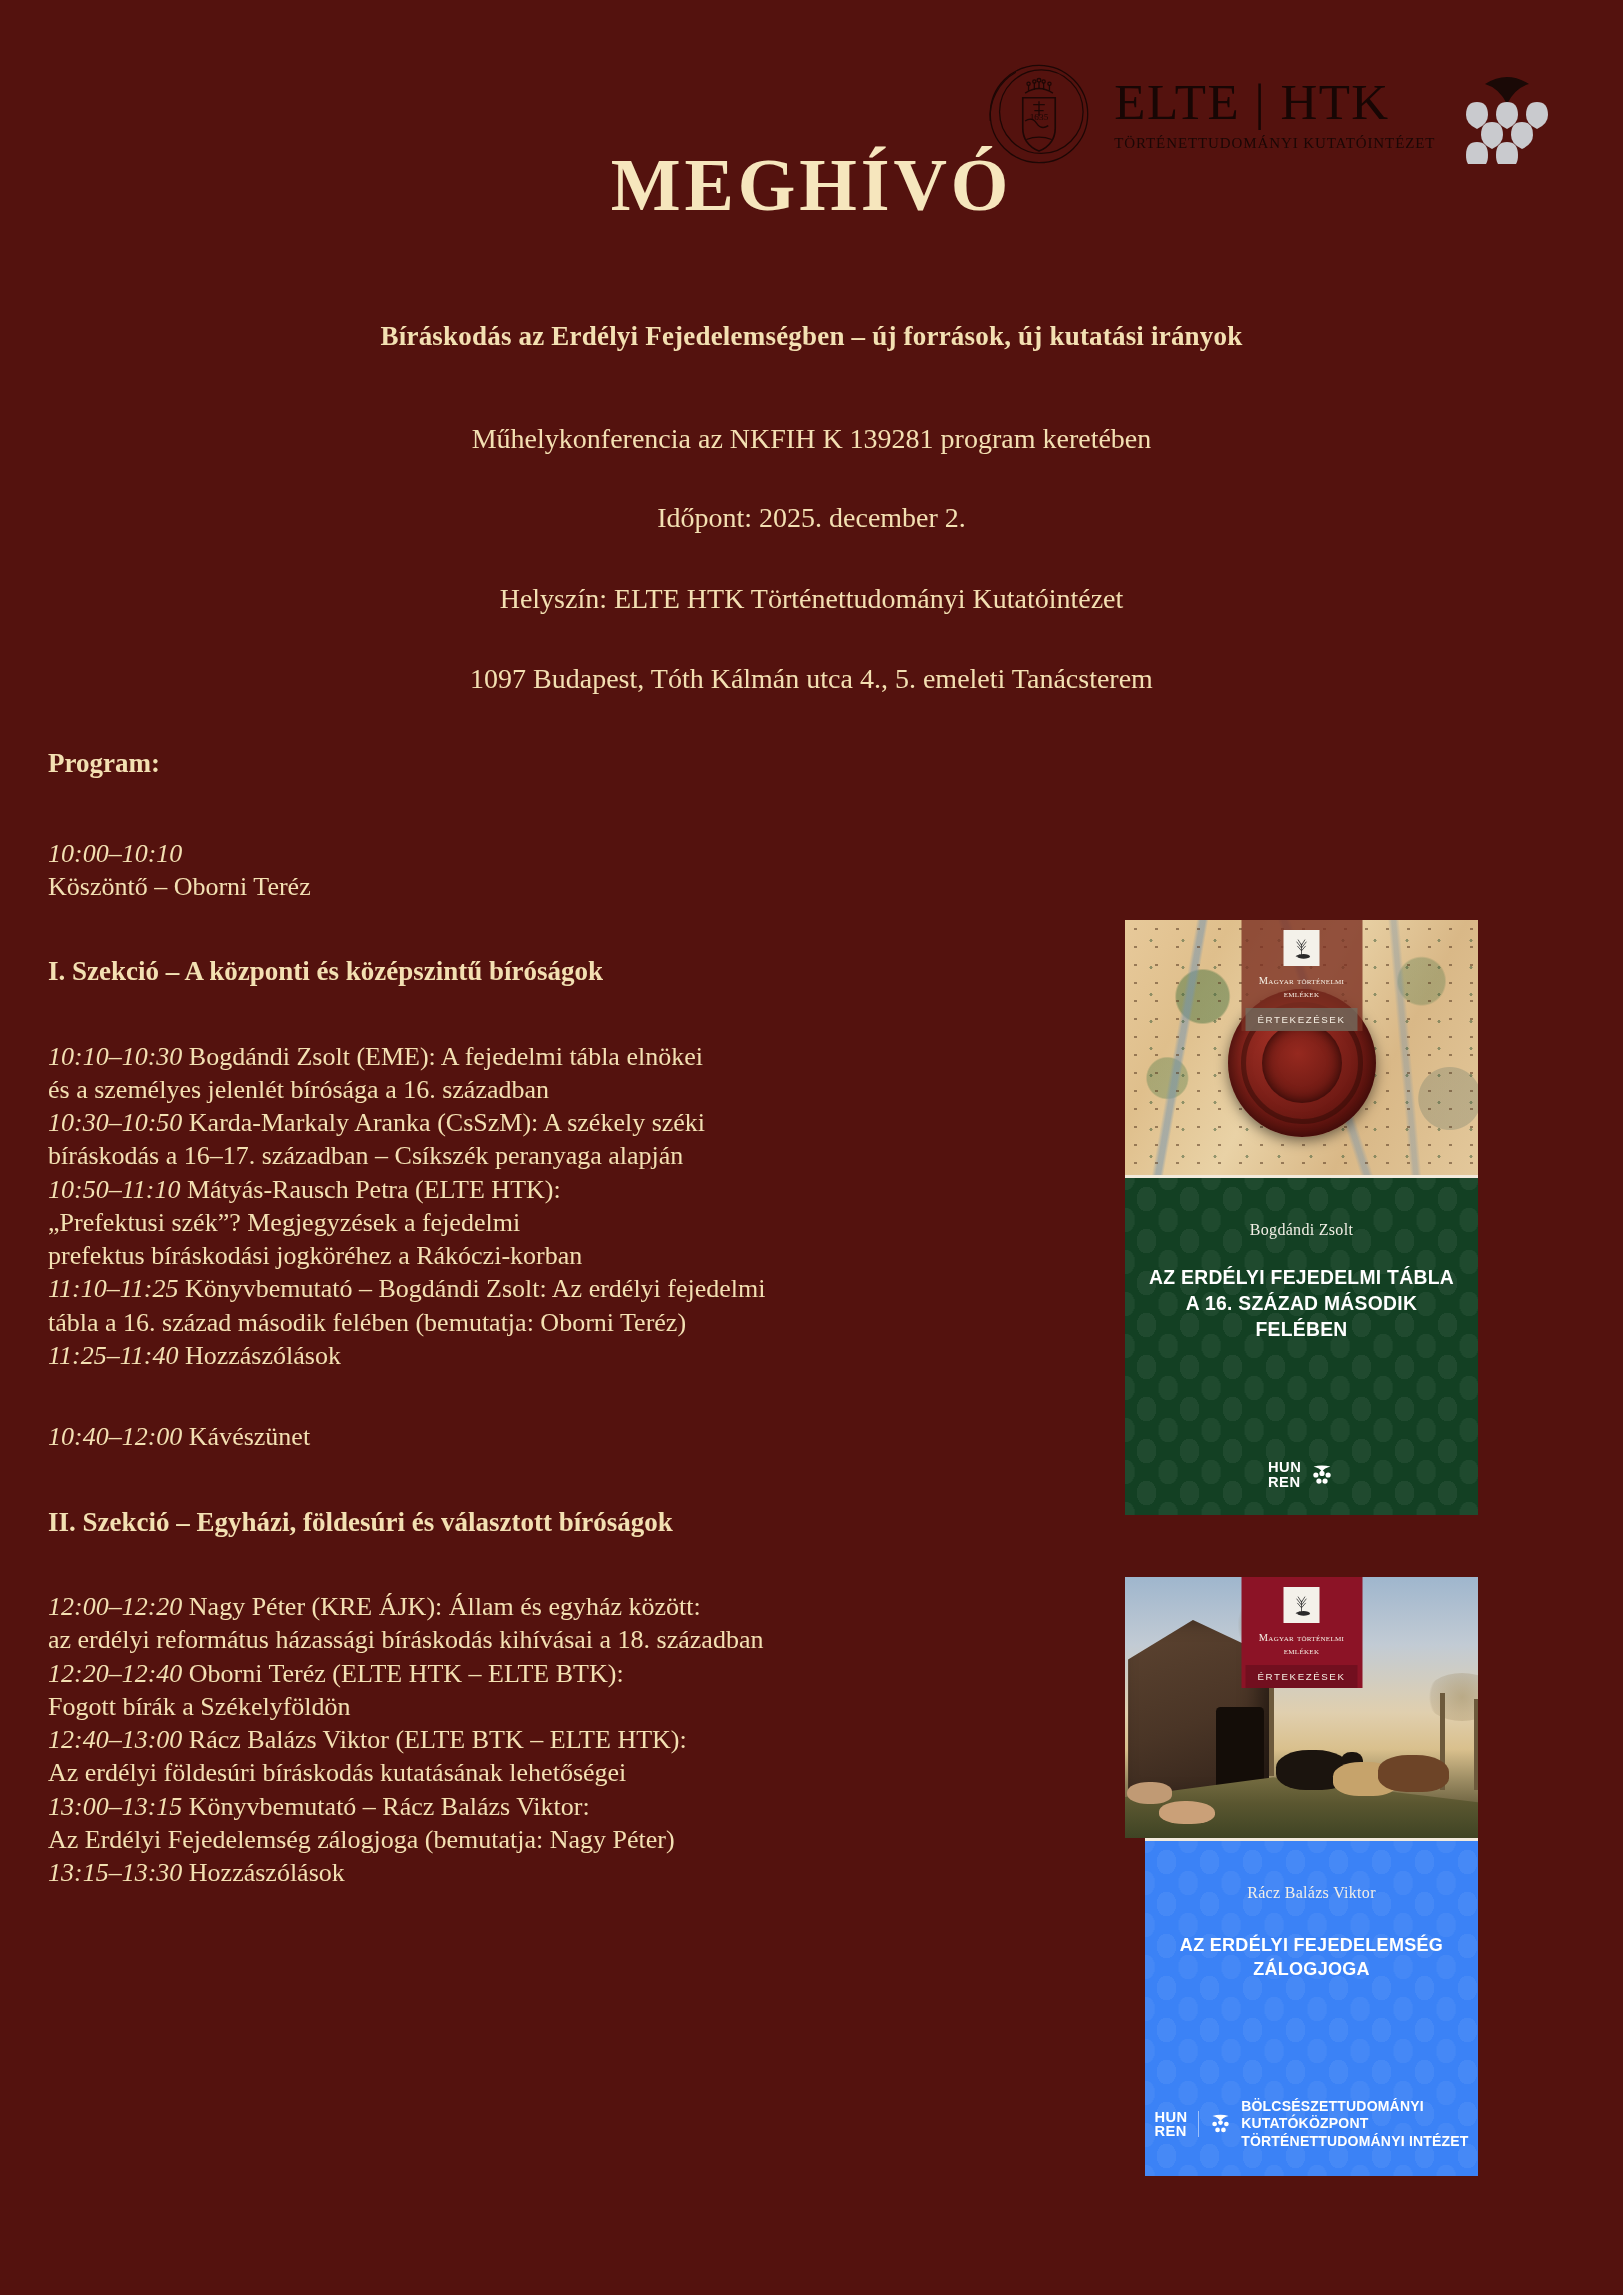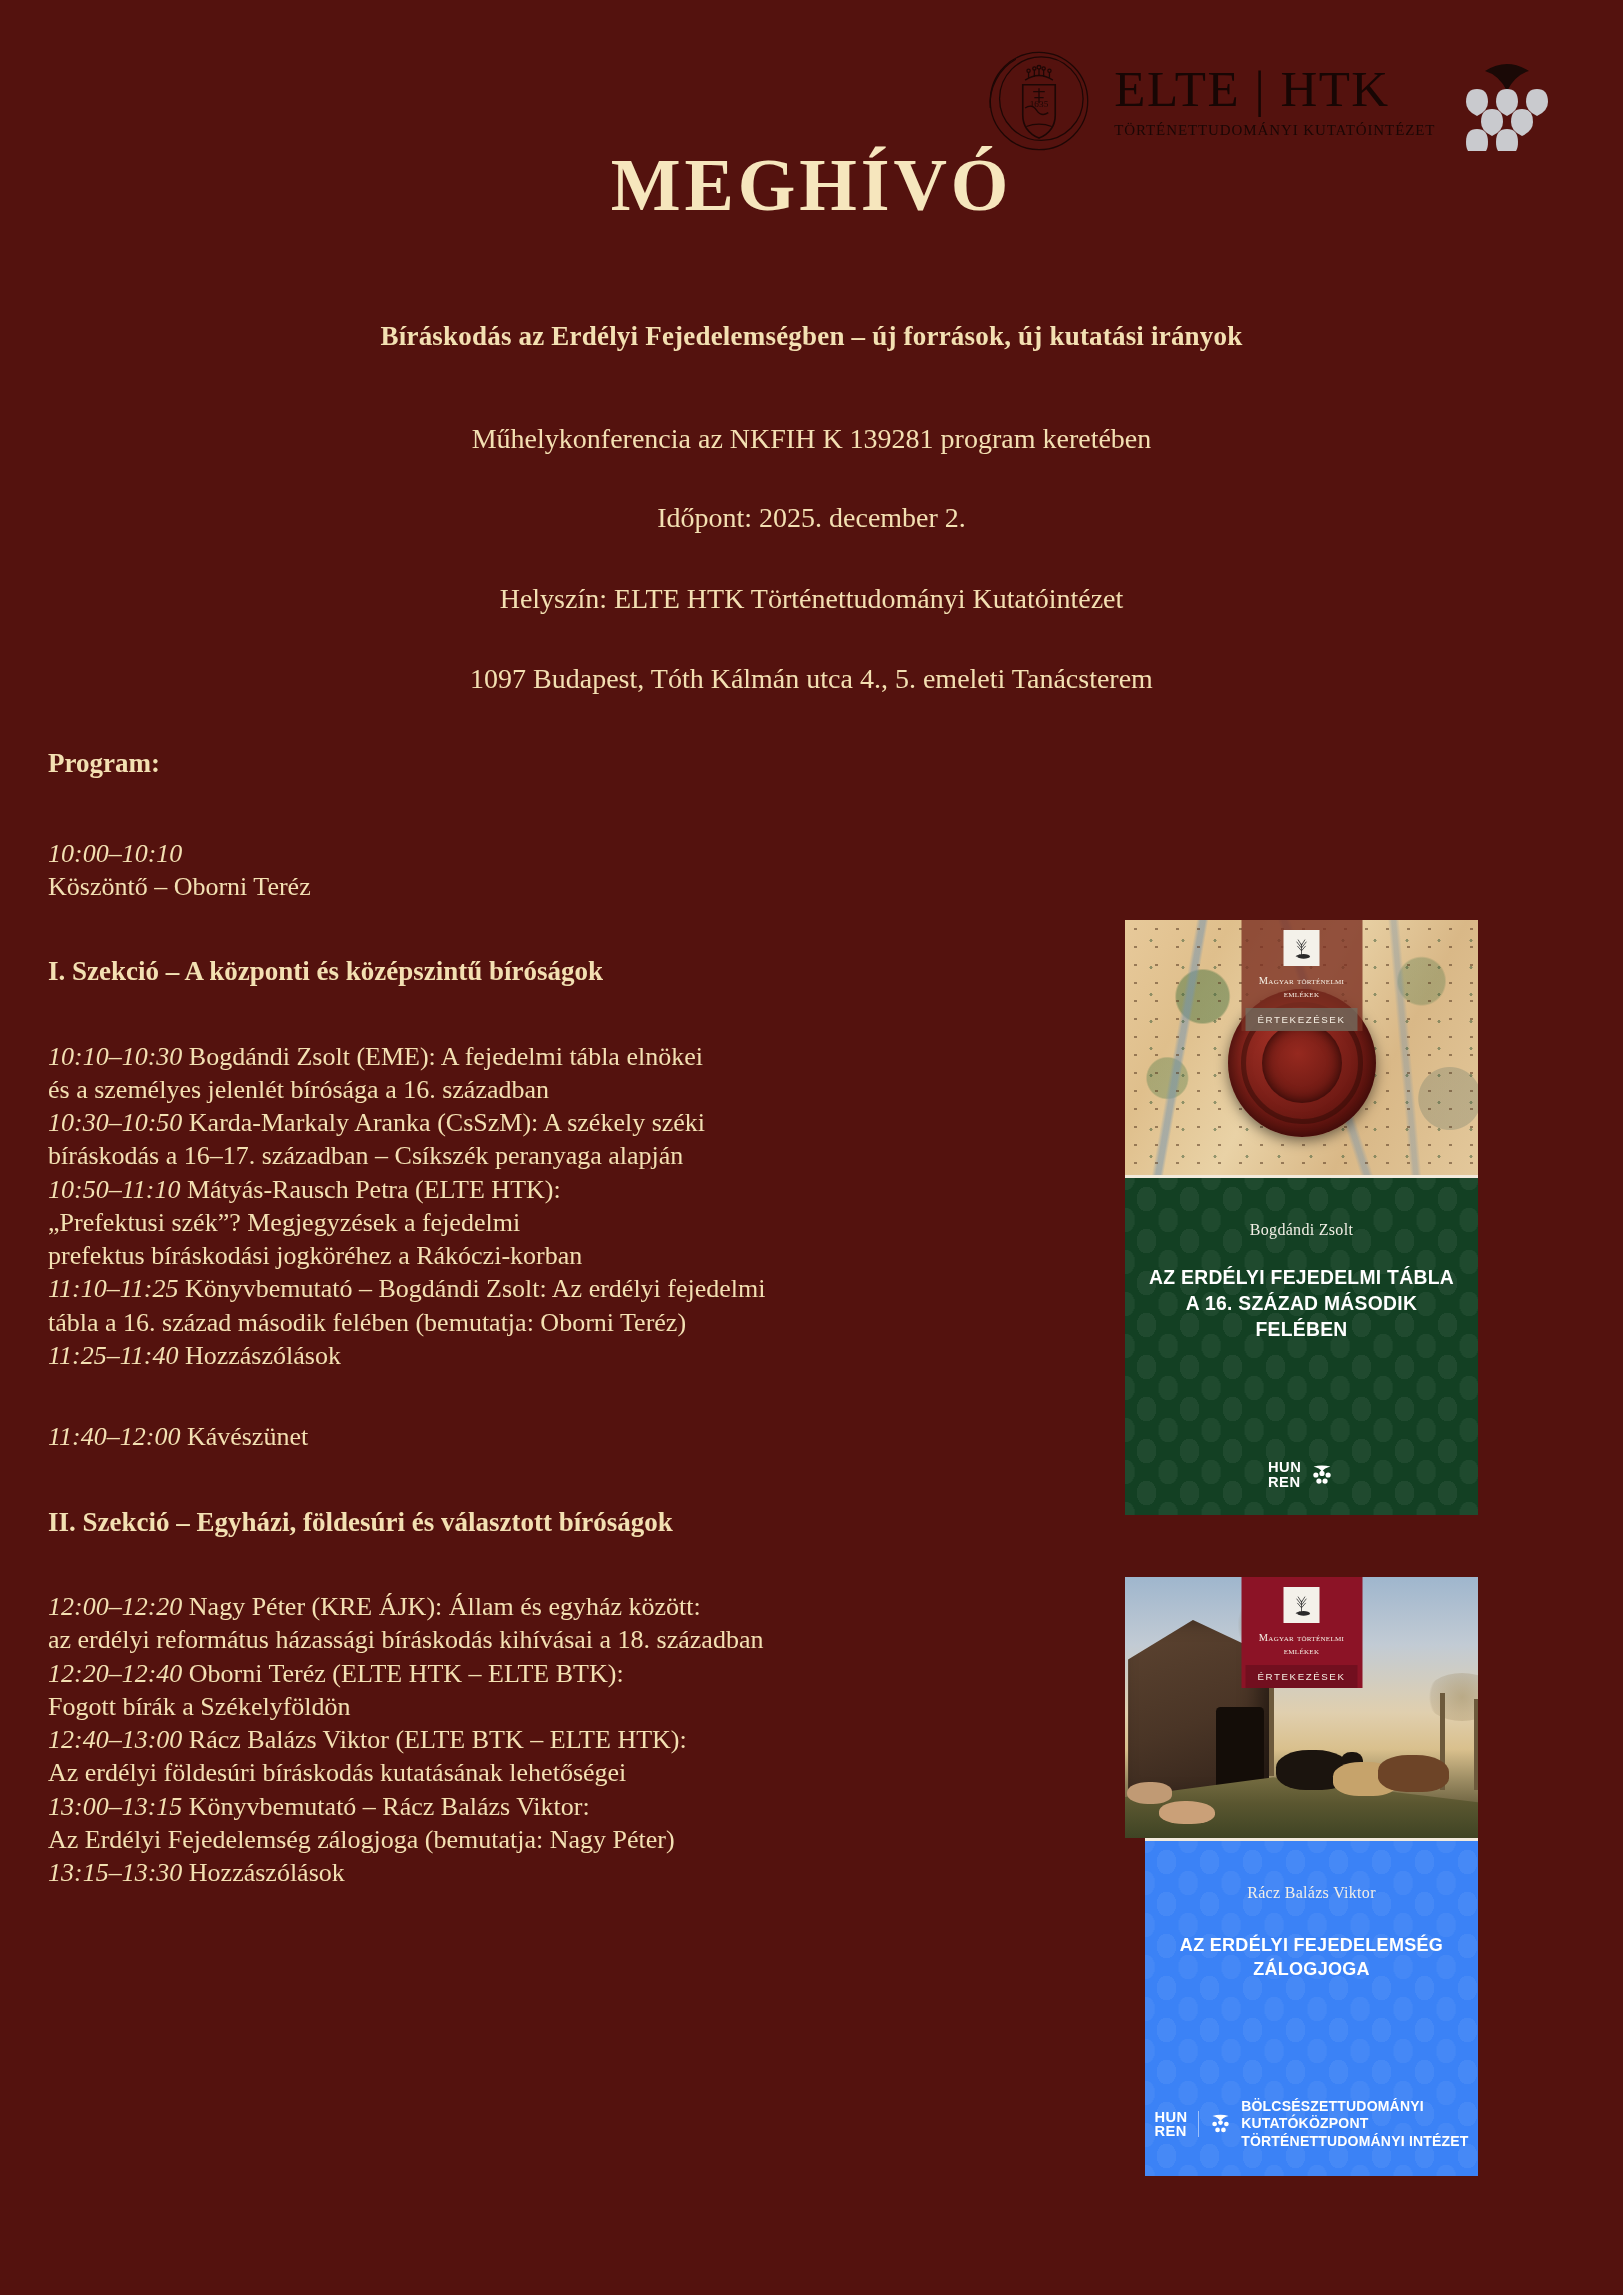--- a/index.html
+++ b/index.html
@@ -13,21 +13,21 @@
     background: #54120e;
     color: #f3e0b2;
     font-family: "Liberation Serif", "DejaVu Serif", serif;
     position: relative;
     overflow: hidden;
   }
 
   
   .logo-bar {
     position: absolute;
-    top: 43px;
+    top: 56px;
     right: 66px;
     display: flex;
     align-items: center;
     gap: 17px;
     height: 116px;
   }
   .elte-crest { width: 116px; height: 116px; display: block; }
   .elte-wordmark { display: flex; flex-direction: column; justify-content: center; }
   .elte-wordmark-main {
     font-size: 51px;
@@ -459,21 +459,21 @@
       <div>tábla a 16. század második felében (bemutatja: Oborni Teréz)</div>
     </div>
     <div class="entry">
       <div><span class="time">11:25–11:40 </span><span>Hozzászólások</span></div>
     </div>
   </div>
 
   <div class="block-gap"></div>
 
   <div class="entry">
-    <div><span class="time">11:40–12:00 </span><span>Kávészünet</span></div>
+    <div><span class="time">10:40–12:00 </span><span>Kávészünet</span></div>
   </div>
 
   <div class="section-head">II. Szekció – Egyházi, földesúri és választott bíróságok</div>
 
   <div>
     <div class="entry">
       <div><span class="time">12:00–12:20 </span><span>Nagy Péter (KRE ÁJK): Állam és egyház között:</span></div>
       <div>az erdélyi református házassági bíráskodás kihívásai a 18. században</div>
     </div>
     <div class="entry">

